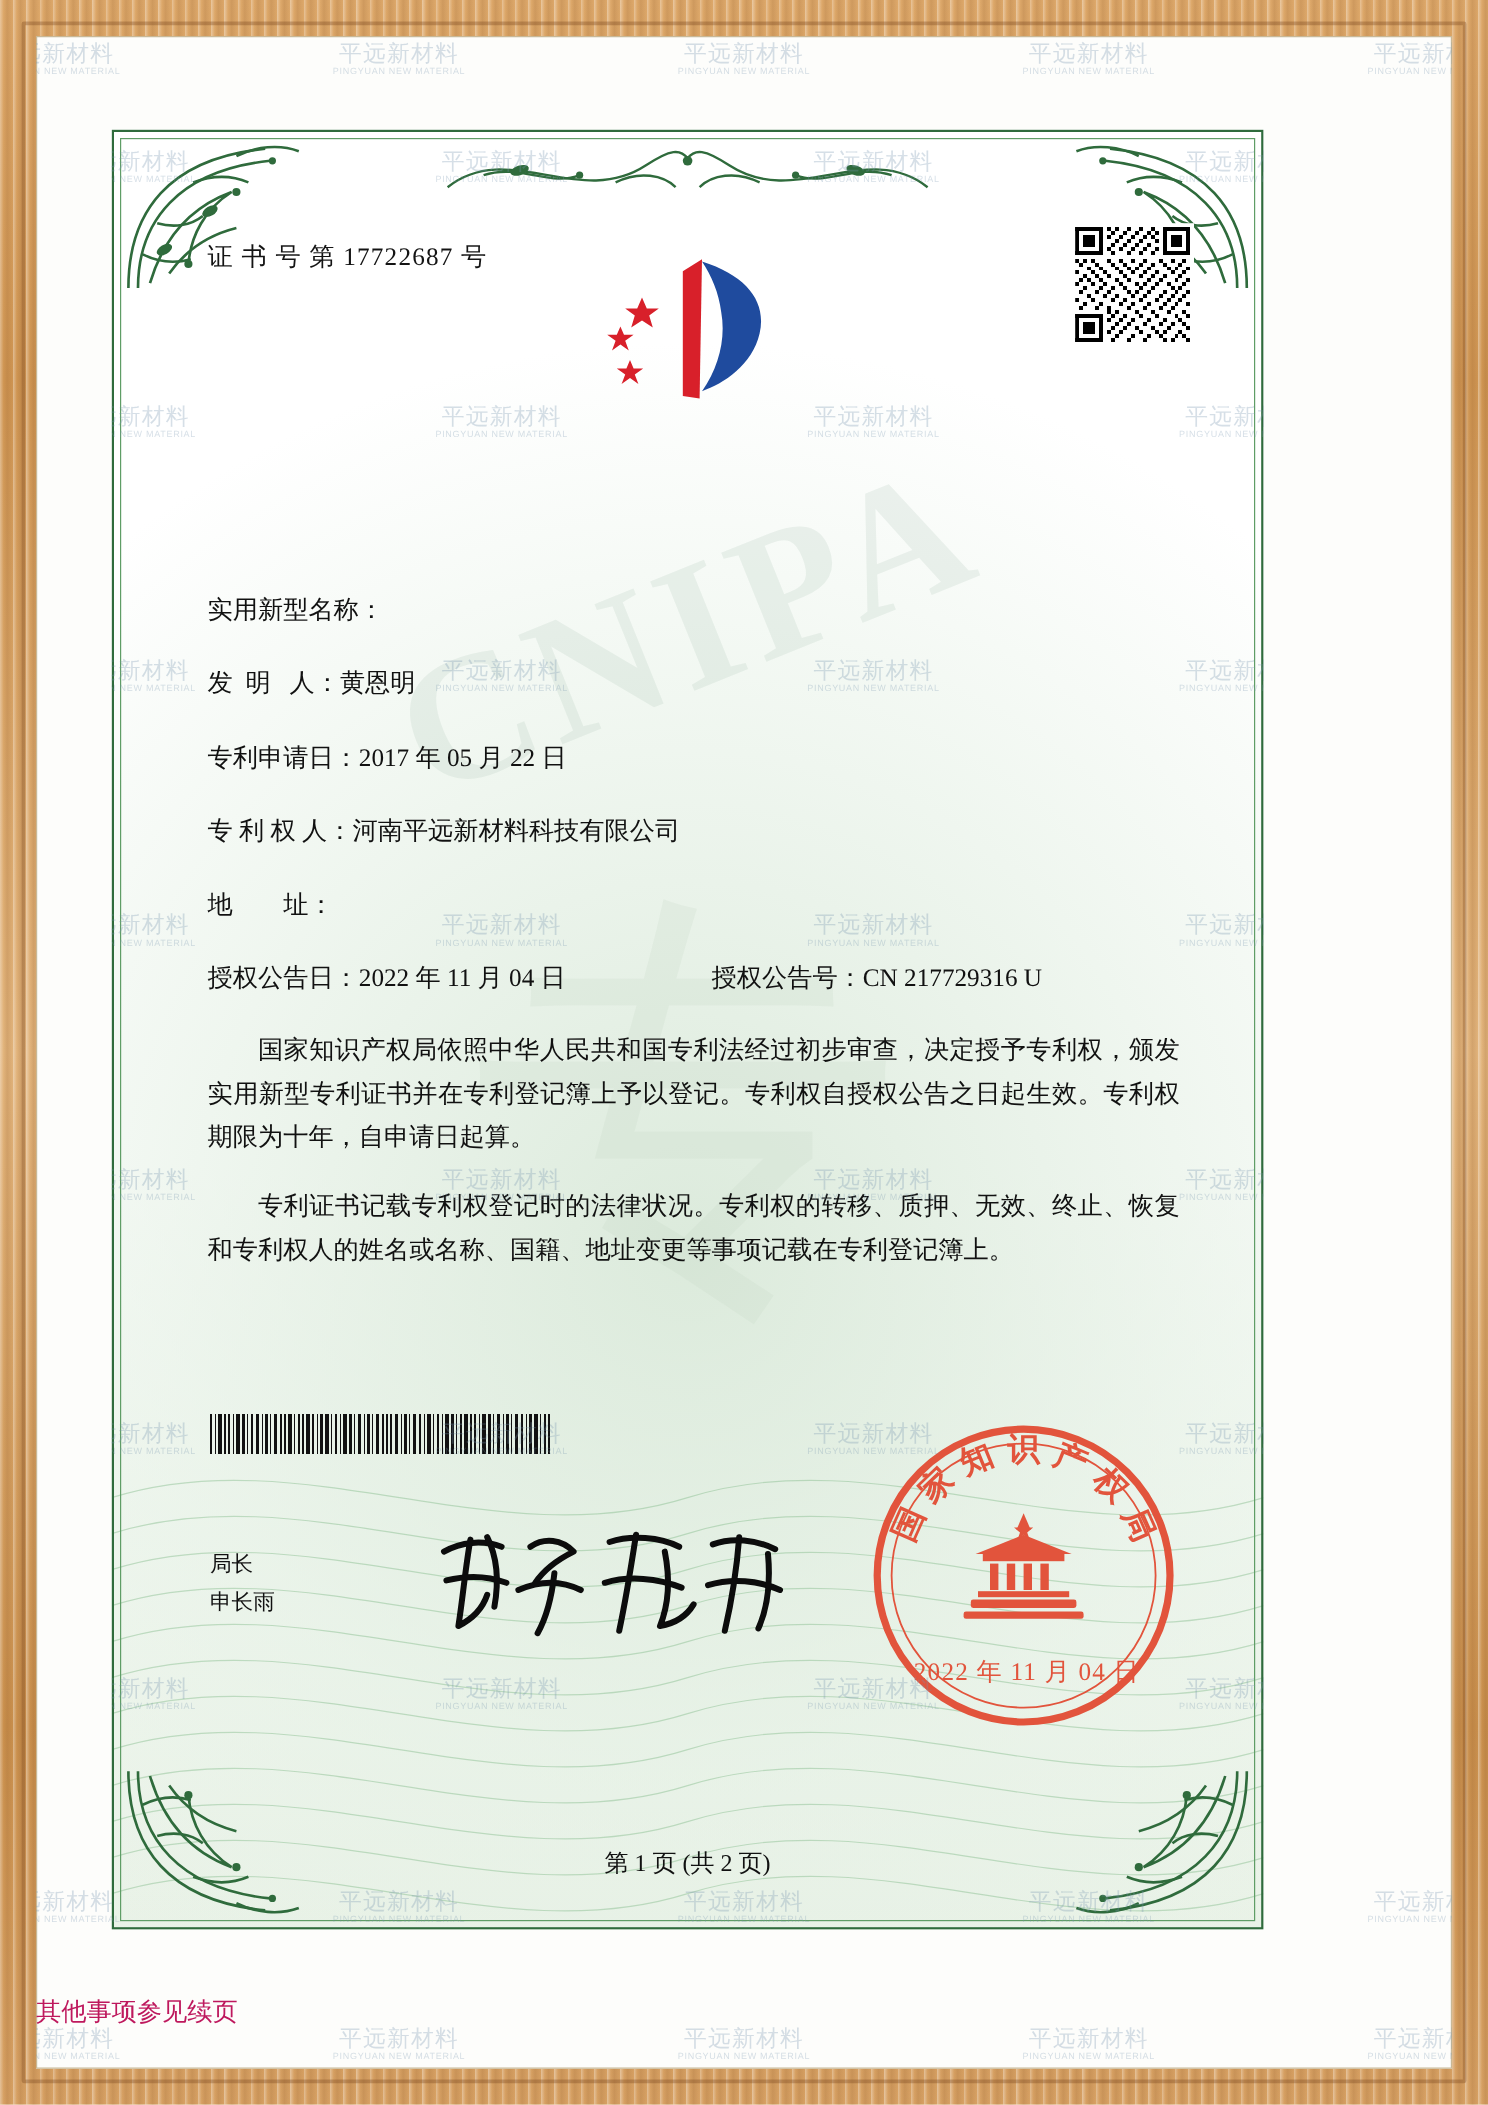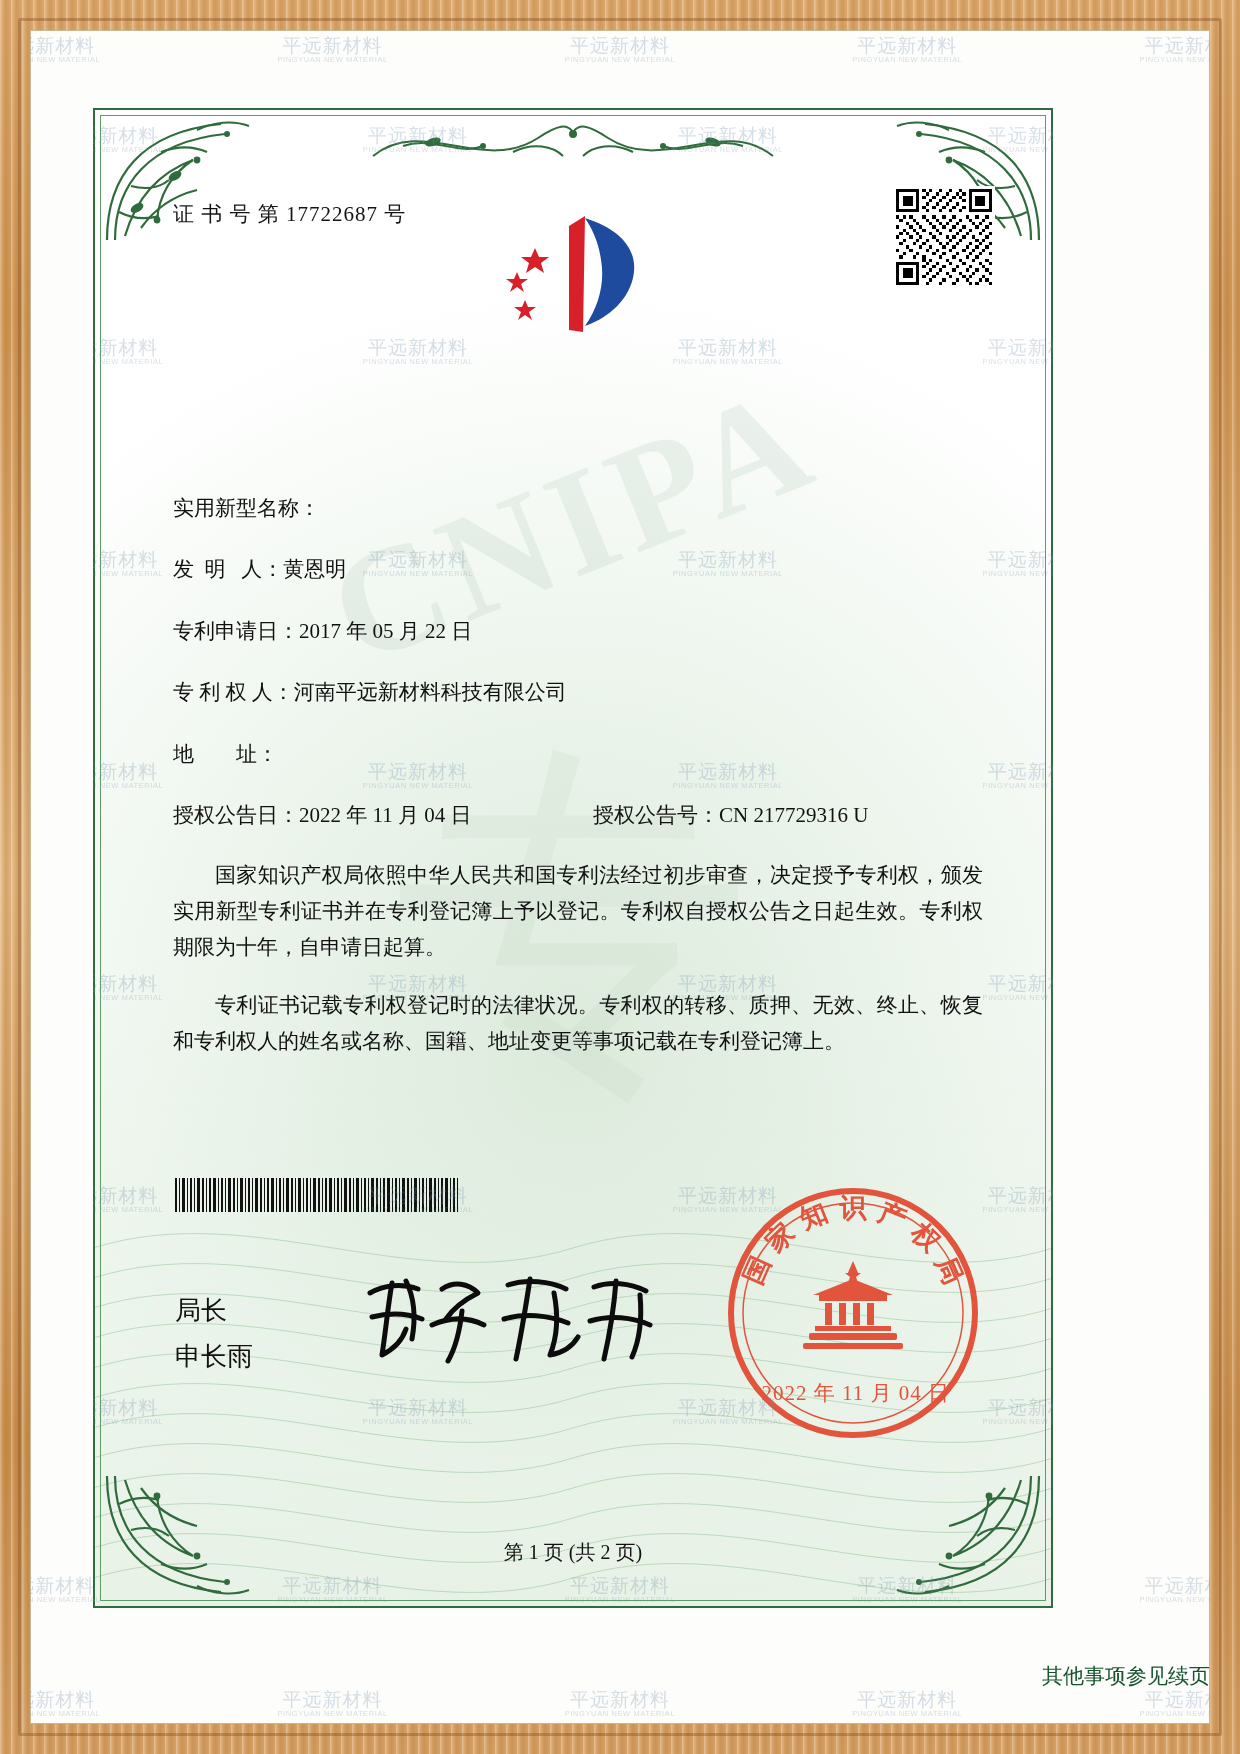--- a/index.html
+++ b/index.html
@@ -256,21 +256,21 @@
     width: 300px;
     height: 34px;
     z-index: 22;
   }
 
   
   .sig-label {
     position: absolute;
     left: 82px;
     top: 1180px;
-    font-size: 26px;
+    font-size: 18px;
     line-height: 1.75;
     color: #111;
     z-index: 22;
   }
   .signature {
     position: absolute;
     left: 265px;
     top: 1155px;
     width: 300px;
     height: 110px;
@@ -302,23 +302,23 @@
     bottom: 42px;
     text-align: center;
     font-size: 20px;
     color: #111;
     z-index: 22;
   }
   .footnote {
     position: absolute;
     left: 0; right: 0;
     bottom: 34px;
-    text-align: right;
+    text-align: left;
     font-size: 21px;
-    color: #14532d;
+    color: #be185d;
     z-index: 60;
   }
 </style>
 </head>
 <body>
 
 <div class="page">
   <div class="wood-frame">
     <div class="wood-inner-bevel"></div>
     <div class="mat">

